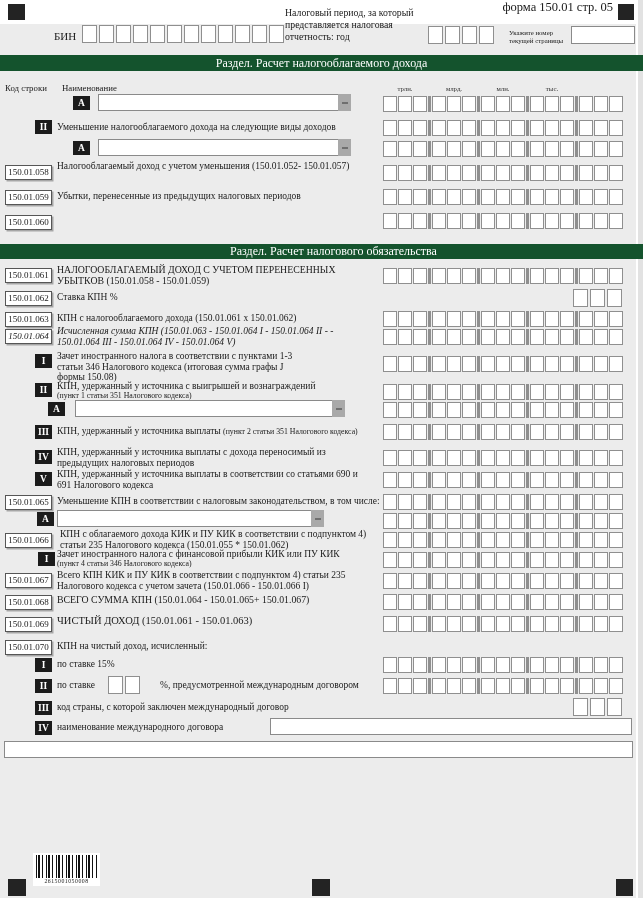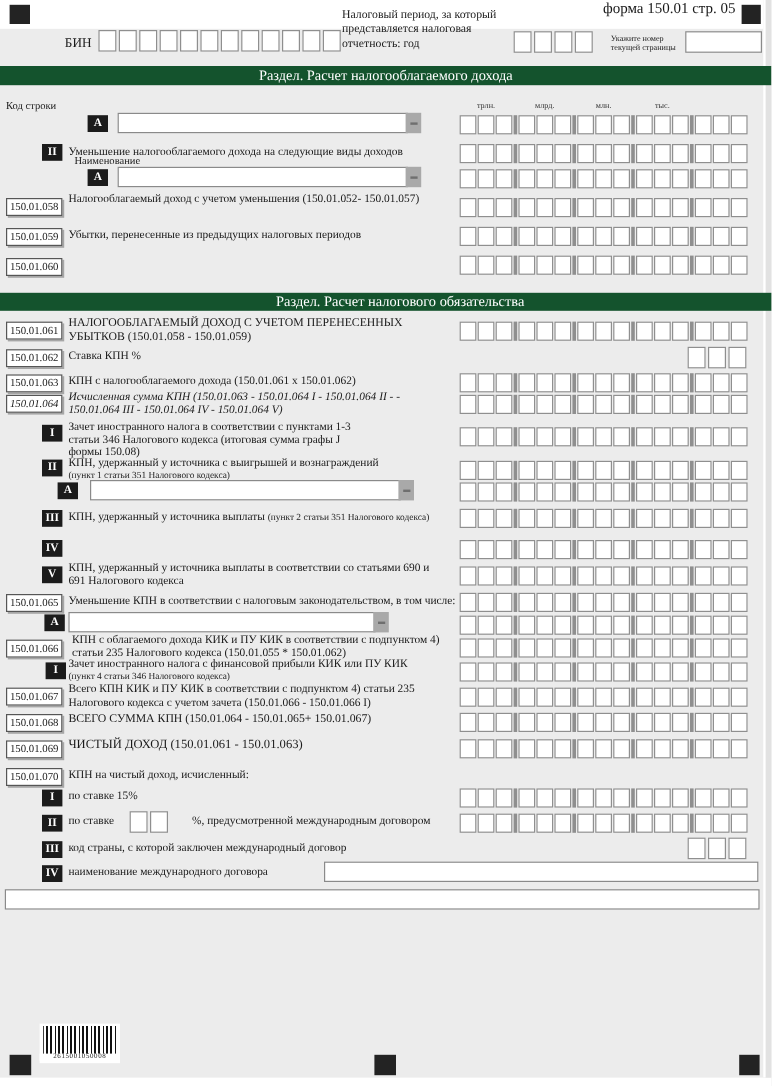--- a/index.html
+++ b/index.html
@@ -74,21 +74,21 @@
       <span class="cell"></span>
       <span class="cell"></span>
     </div>
   <div class="abs" style="left:509px;top:29px;width:62px;font-size:6.8px;line-height:8px;">Укажите номер текущей страницы</div>
   <input class="abs tinput" style="left: 571px; top: 26px; width: 58px; height: 16px;">
 
   <div class="abs bar" style="top:55px;height:16px;line-height:16px;">Раздел. Расчет налогооблагаемого дохода</div>
 
   <div class="row" style="top:83px;height:12px;">
     <div class="hdr" style="left:5px;">Код строки</div>
-    <div class="hdr" style="left:62px;margin-top:46px;">Наименование</div>
+    <div class="hdr" style="left:62px;">Наименование</div>
     <div class="scale" style="left:390px;top:2px;">трлн.</div>
     <div class="scale" style="left:439px;top:2px;">млрд.</div>
     <div class="scale" style="left:488px;top:2px;">млн.</div>
     <div class="scale" style="left:537px;top:2px;">тыс.</div>
   </div>
 
   <div class="row" style="top:94px;">
     <div class="marker" style="left:73px;top:2px;">А</div>
     <input class="tinput" style="left: 98px; top: 0px; width: 236px;">
     <div class="dd" style="left:338px;top:0;">
@@ -447,20 +447,21 @@
         <span class="cell"></span>
         <span class="sep"></span>
         <span class="cell"></span>
         <span class="cell"></span>
         <span class="cell"></span>
       </div>
   </div>
 
   <div class="row" style="top:447px;">
     <div class="marker" style="top:3px;">IV</div>
+    <div class="lbl" style="top:0;width:275px;">КПН, удержанный у источника выплаты с дохода переносимый из предыдущих налоговых периодов</div>
     <div class="grid" style="top:2px;">
         <span class="cell"></span>
         <span class="cell"></span>
         <span class="cell"></span>
         <span class="sep"></span>
         <span class="cell"></span>
         <span class="cell"></span>
         <span class="cell"></span>
         <span class="sep"></span>
         <span class="cell"></span>

